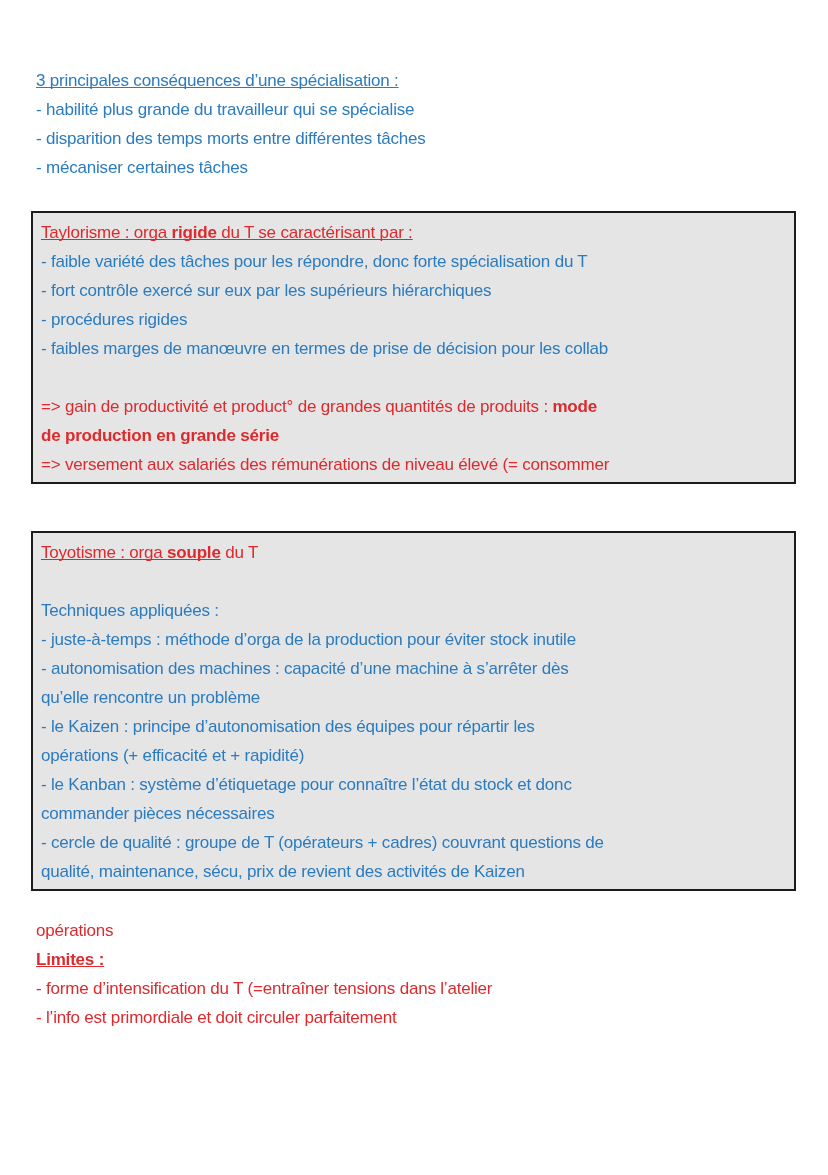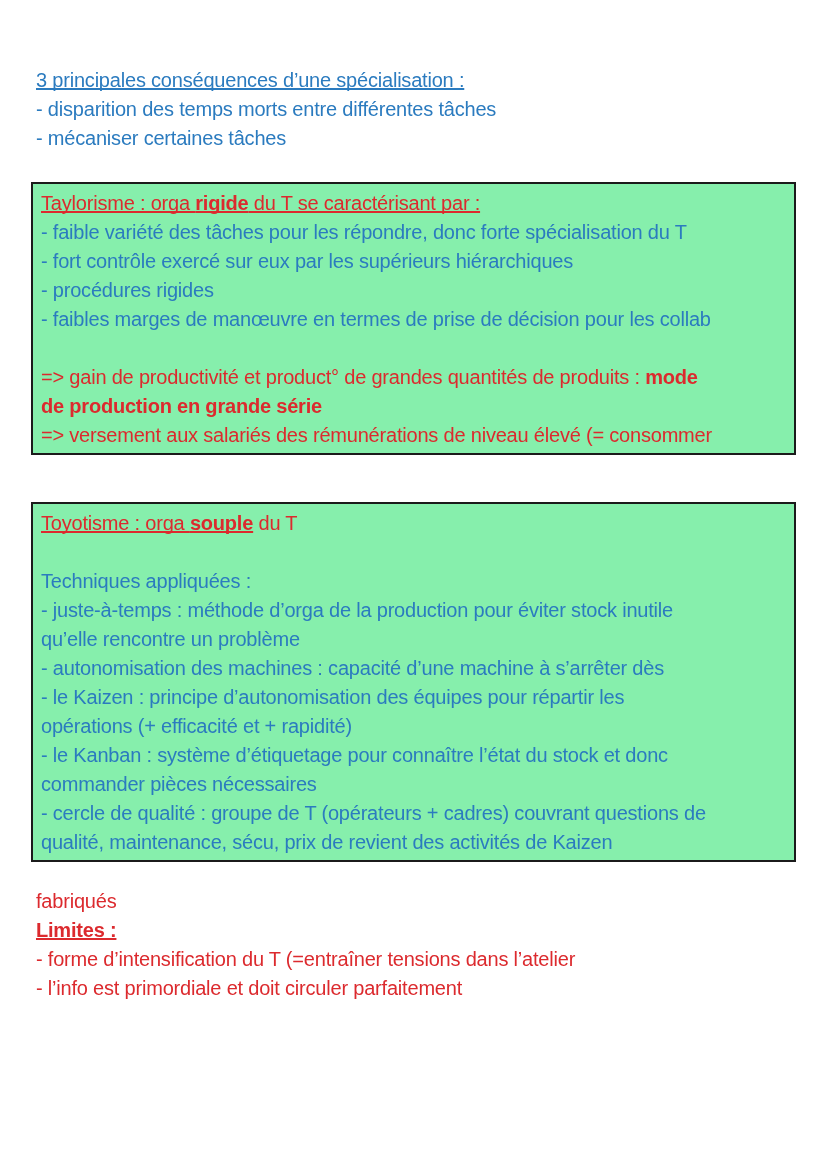--- a/index.html
+++ b/index.html
@@ -11,36 +11,36 @@
     position: relative;
     width: 828px;
     height: 1175px;
     background: #ffffff;
     box-sizing: border-box;
     padding: 66px 35px 0 36px;
     font-family: "Liberation Sans", sans-serif;
     overflow: hidden;
   }
   .block {
-    font-size: 20px;
+    font-size: 17px;
     letter-spacing: -0.2px;
   }
   .line {
     height: 29px;
     line-height: 29px;
     white-space: nowrap;
   }
   .line span { text-decoration-skip-ink: none; }
   .box {
     border: 2px solid #1b1b1b;
     margin-left: -5px;
     margin-right: -3px;
     padding: 5px 22px 3px 8px;
     box-sizing: border-box;
-    background: #86efac;
+    background: #e5e5e5;
   }
   .box-taylorisme { margin-top: 29px; }
   .box-toyotisme { margin-top: 47px; }
   .conclusion { margin-top: 25px; }
   .footer {
     position: absolute;
     left: 36px;
     right: 35px;
     top: 1118px;
     height: 29px;
@@ -56,20 +56,21 @@
     top: 0;
   }
 </style>
 </head>
 <body>
 
 <div class="page">
 
   <div class="block">
       <div class="line"><span style="color: rgb(43, 123, 191); text-decoration: underline;">3 principales conséquences d’une spécialisation :</span></div>
+      <div class="line"><span style="color: rgb(43, 123, 191);">- habilité plus grande du travailleur qui se spécialise</span></div>
       <div class="line"><span style="color: rgb(43, 123, 191);">- disparition des temps morts entre différentes tâches</span></div>
       <div class="line"><span style="color: rgb(43, 123, 191);">- mécaniser certaines tâches</span></div>
     </div>
 
   <div class="block box box-taylorisme">
       <div class="line"><span style="color: rgb(220, 42, 46); text-decoration: underline;">Taylorisme : orga </span><span style="color: rgb(220, 42, 46); font-weight: bold; text-decoration: underline;">rigide</span><span style="color: rgb(220, 42, 46); text-decoration: underline;"> du T se caractérisant par :</span></div>
       <div class="line"><span style="color: rgb(43, 123, 191);">- faible variété des tâches pour les répondre, donc forte spécialisation du T</span></div>
       <div class="line"><span style="color: rgb(43, 123, 191);">- fort contrôle exercé sur eux par les supérieurs hiérarchiques</span></div>
       <div class="line"><span style="color: rgb(43, 123, 191);">- procédures rigides</span></div>
       <div class="line"><span style="color: rgb(43, 123, 191);">- faibles marges de manœuvre en termes de prise de décision pour les collab</span></div>
@@ -77,31 +78,31 @@
       <div class="line"><span style="color: rgb(220, 42, 46);">=&gt; gain de productivité et product° de grandes quantités de produits : </span><span style="color: rgb(220, 42, 46); font-weight: bold;">mode</span></div>
       <div class="line"><span style="color: rgb(220, 42, 46); font-weight: bold;">de production en grande série</span></div>
       <div class="line"><span style="color: rgb(220, 42, 46);">=&gt; versement aux salariés des rémunérations de niveau élevé (= consommer</span></div>
     </div>
 
   <div class="block box box-toyotisme">
       <div class="line"><span style="color: rgb(220, 42, 46); text-decoration: underline; margin-top: 32px;">Toyotisme : orga </span><span style="color: rgb(220, 42, 46); font-weight: bold; text-decoration: underline;">souple</span><span style="color: rgb(220, 42, 46); "> du T</span></div>
       <div class="line">&nbsp;</div>
       <div class="line"><span style="color: rgb(43, 123, 191); ">Techniques appliquées :</span></div>
       <div class="line"><span style="color: rgb(43, 123, 191);">- juste-à-temps : méthode d’orga de la production pour éviter stock inutile</span></div>
+      <div class="line"><span style="color: rgb(43, 123, 191);">- autonomisation des machines : capacité d’une machine à s’arrêter dès</span></div>
       <div class="line"><span style="color: rgb(43, 123, 191);">qu’elle rencontre un problème</span></div>
-      <div class="line"><span style="color: rgb(43, 123, 191);">- autonomisation des machines : capacité d’une machine à s’arrêter dès</span></div>
       <div class="line"><span style="color: rgb(43, 123, 191);">- le Kaizen : principe d’autonomisation des équipes pour répartir les</span></div>
       <div class="line"><span style="color: rgb(43, 123, 191);">opérations (+ efficacité et + rapidité)</span></div>
       <div class="line"><span style="color: rgb(43, 123, 191);">- le Kanban : système d’étiquetage pour connaître l’état du stock et donc</span></div>
       <div class="line"><span style="color: rgb(43, 123, 191);">commander pièces nécessaires</span></div>
       <div class="line"><span style="color: rgb(43, 123, 191);">- cercle de qualité : groupe de T (opérateurs + cadres) couvrant questions de</span></div>
       <div class="line"><span style="color: rgb(43, 123, 191);">qualité, maintenance, sécu, prix de revient des activités de Kaizen</span></div>
     </div>
 
   <div class="block conclusion">
-      <div class="line"><span style="color: rgb(220, 42, 46);">fabriqués</span></div>
+      <div class="line"><span style="color: rgb(220, 42, 46);">opérations</span></div>
       <div class="line"><span style="color: rgb(220, 42, 46); font-weight: bold; text-decoration: underline;">Limites :</span></div>
       <div class="line"><span style="color: rgb(220, 42, 46);">- forme d’intensification du T (=entraîner tensions dans l’atelier</span></div>
       <div class="line"><span style="color: rgb(220, 42, 46); text-align: right;">- l’info est primordiale et doit circuler parfaitement</span></div>
     </div>
 
 
 </div>
 
 </body></html>

